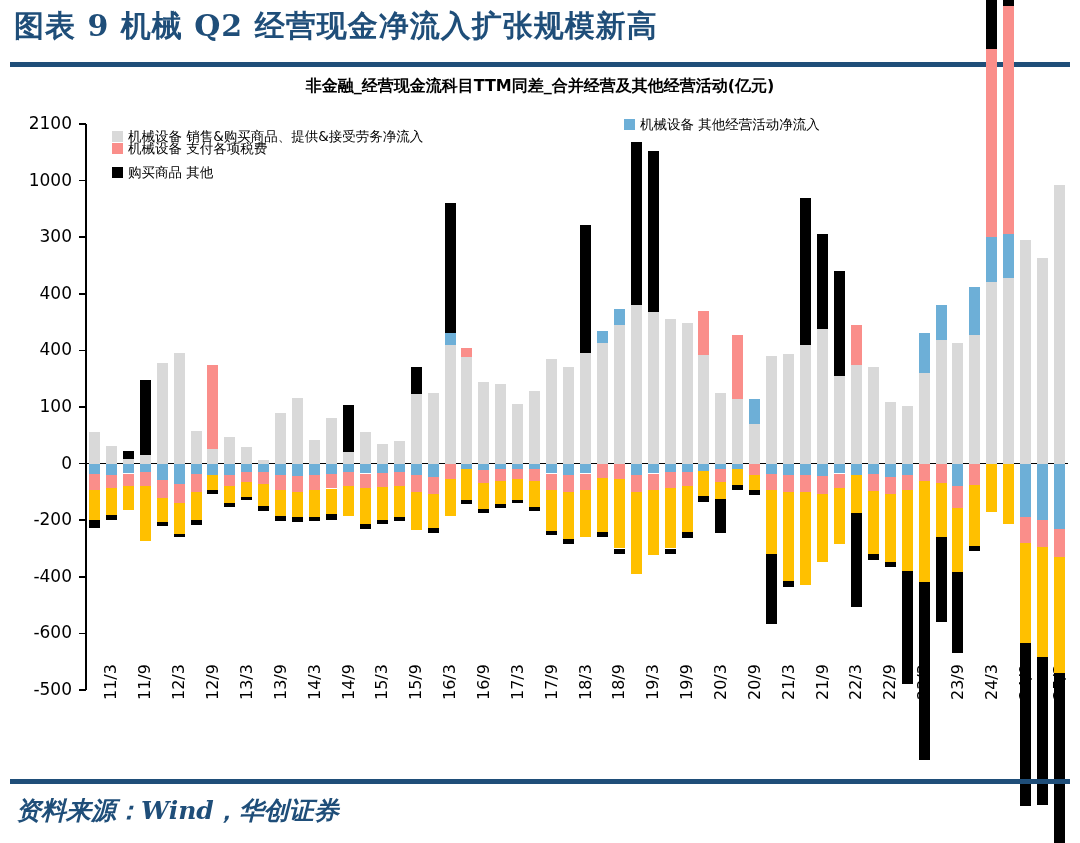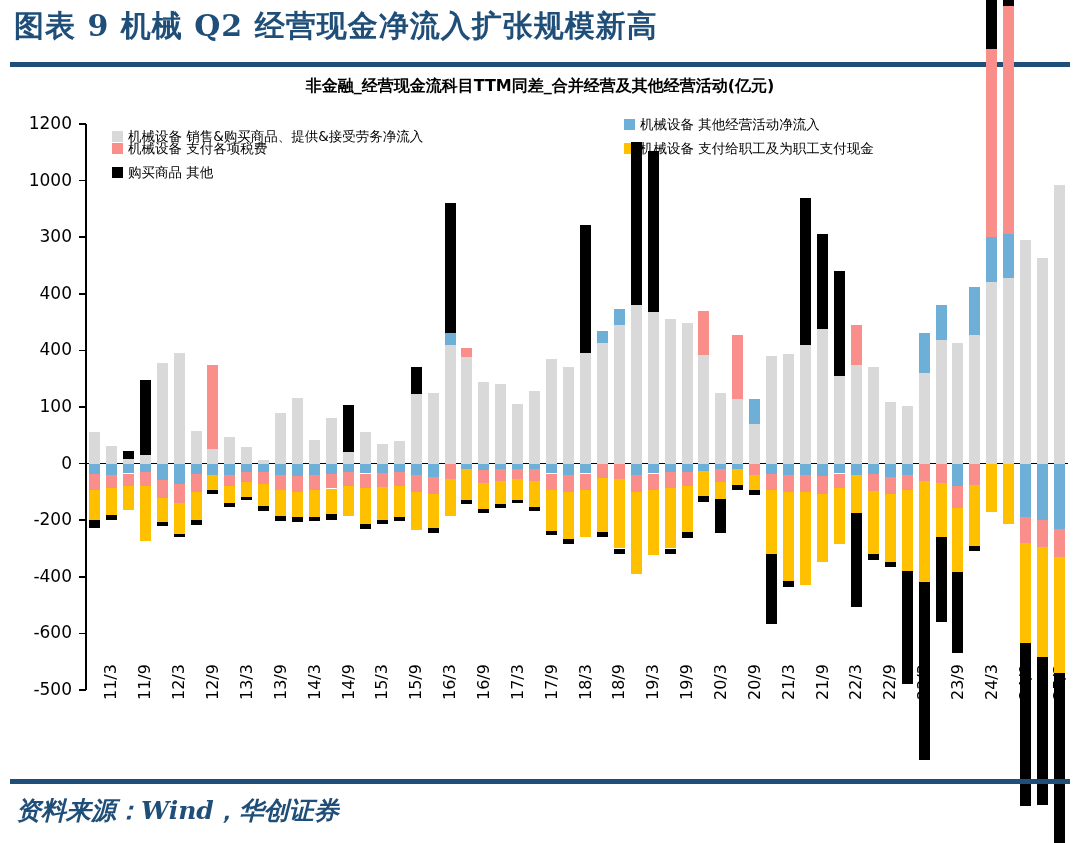--- a/index.html
+++ b/index.html
@@ -76,28 +76,27 @@
   <div class="title-text">图表 9  机械 Q2 经营现金净流入扩张规模新高</div>
 </div>
 <div class="rule-top"></div>
 
 <div class="chart-title">非金融_经营现金流科目TTM同差_合并经营及其他经营活动(亿元)</div>
 
 <div class="legend" id="legend">
     <div class="lg-item" style="left: 0px; top: 12px;"><span class="lg-sw" style="background: rgb(217, 217, 217);"></span><span class="lg-tx">机械设备 销售&amp;购买商品、提供&amp;接受劳务净流入</span></div>
     <div class="lg-item" style="left: 512px; top: 0px;"><span class="lg-sw" style="background: rgb(109, 175, 215);"></span><span class="lg-tx">机械设备 其他经营活动净流入</span></div>
     <div class="lg-item" style="left: 0px; top: 24px;"><span class="lg-sw" style="background: rgb(250, 142, 138);"></span><span class="lg-tx">机械设备 支付各项税费</span></div>
-    <div class="lg-item" style="left: 512px; top: 24px;"><span class="lg-sw" style="background: rgb(255, 192, 0);"></span><span class="lg-tx">机械设备 支付给职工及为职工支付现金</span></div>
     <div class="lg-item" style="left: 0px; top: 48px;"><span class="lg-sw" style="background: rgb(0, 0, 0);"></span><span class="lg-tx">购买商品 其他</span></div>
   </div>
 
 <div class="plot" id="plot">
     <div class="yaxis-line" style="top: 124px; height: 566px;"></div>
     <div class="tick-major" style="left: 79px; top: 123.2px; width: 7px; height: 1.6px;"></div>
-    <div class="axis-label" style="left: 12px; top: 113px;">1200</div>
+    <div class="axis-label" style="left: 12px; top: 113px;">2100</div>
     <div class="tick-major" style="left: 79px; top: 179.8px; width: 7px; height: 1.6px;"></div>
     <div class="axis-label" style="left: 12px; top: 169.6px;">1000</div>
     <div class="tick-major" style="left: 79px; top: 236.4px; width: 7px; height: 1.6px;"></div>
     <div class="axis-label" style="left: 12px; top: 226.2px;">300</div>
     <div class="tick-major" style="left: 79px; top: 293px; width: 7px; height: 1.6px;"></div>
     <div class="axis-label" style="left: 12px; top: 282.8px;">400</div>
     <div class="tick-major" style="left: 79px; top: 349.6px; width: 7px; height: 1.6px;"></div>
     <div class="axis-label" style="left: 12px; top: 339.4px;">400</div>
     <div class="tick-major" style="left: 79px; top: 406.2px; width: 7px; height: 1.6px;"></div>
     <div class="axis-label" style="left: 12px; top: 396px;">100</div>

